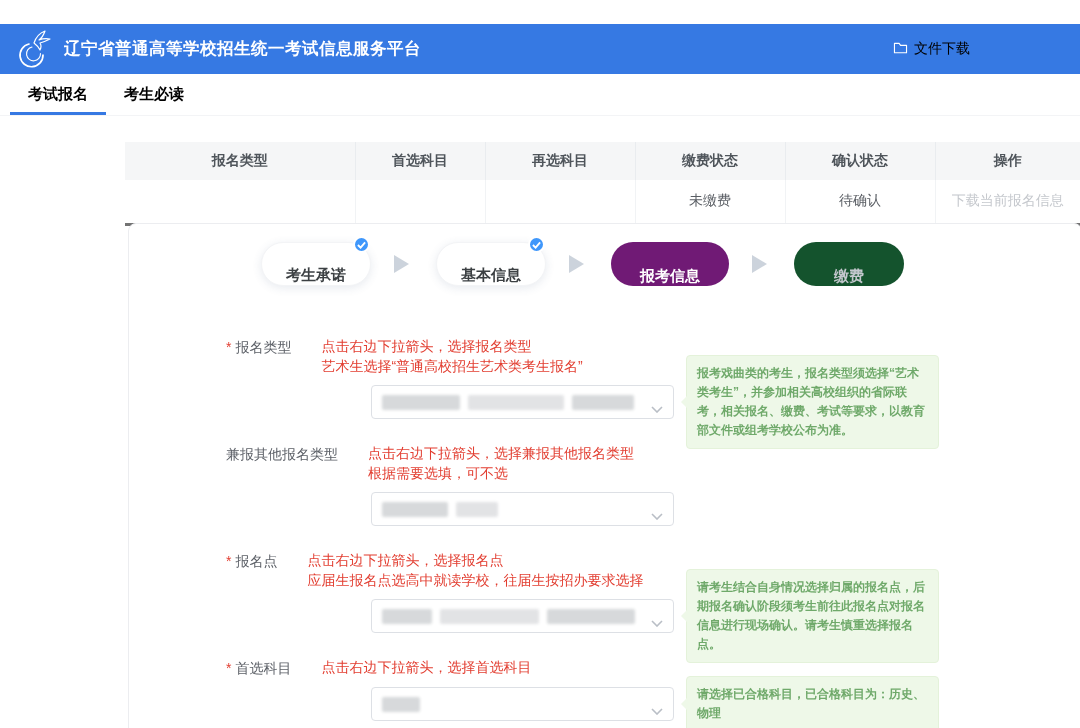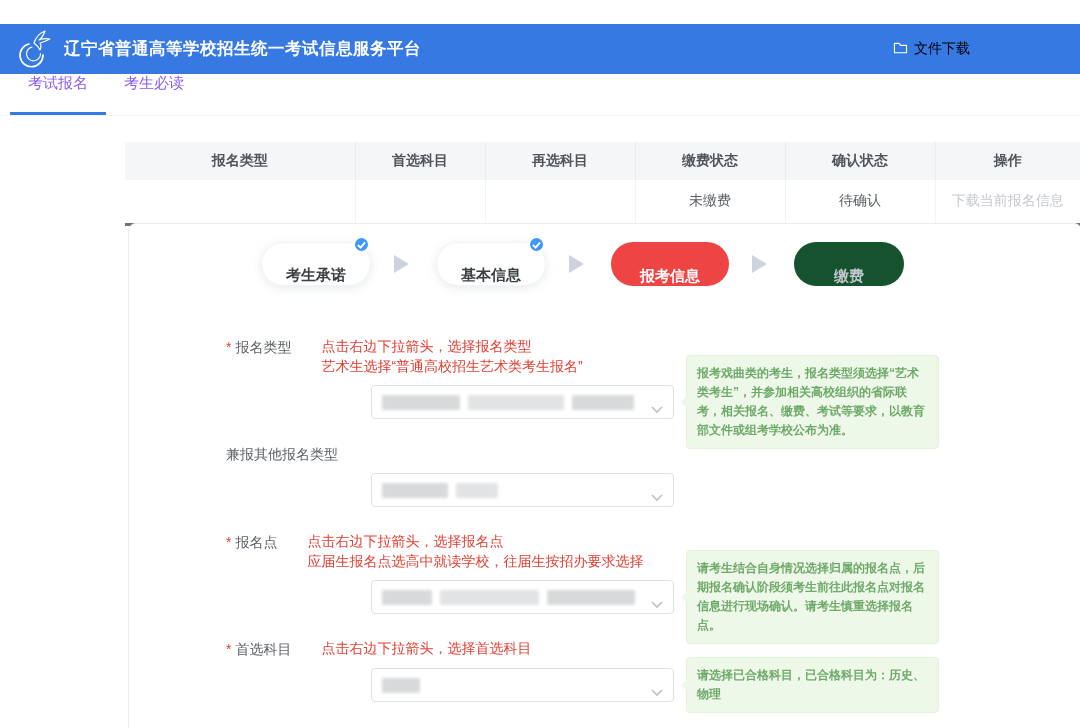--- a/index.html
+++ b/index.html
@@ -8,42 +8,42 @@
 
   
   .hdr { height:50px; background:#3679e3; display:flex; align-items:center; padding:0 14px;margin-top:24px; }
   .logo { width:38px; height:40px; margin-right:12px; display:flex; align-items:center; justify-content:center; }
   .hdr-title { color:#fff; font-size:16.5px; font-weight:bold; letter-spacing:.5px; }
   .hdr-spacer { flex:1; }
   .hdr-dl { display:flex; align-items:center; gap:6px; color:#000000; font-size:14px; margin-right:96px; cursor:pointer; }
 
   
   .tabbar { height:42px; display:flex; align-items:stretch; padding-left:10px; border-bottom:1px solid #f3f4f6; }
-  .tab { position:relative; display:flex; align-items:flex-start; padding:0 18px; font-size:15px; color:#8b5cf6; cursor:pointer; }
+  .tab { position:relative; display:flex; align-items:center; padding:0 18px; font-size:15px; color:#000000; cursor:pointer;font-weight:bold; }
   .tab.active::after { content:""; position:absolute; left:0; right:0; bottom:0; height:3px; background:#3679e3; }
 
   
   .tbl-wrap { margin:26px 0 0 125px; width:955px; }
   table { border-collapse:collapse; width:100%; table-layout:fixed; }
   th { height:38px; background:#f5f6f7; font-size:14px; font-weight:bold; color:#4f555b; text-align:center; border-right:1px solid #e9ecef; }
   th:last-child { border-right:none; }
   td { height:44px; background:#fff; font-size:14px; color:#5a5e64; text-align:center; border-right:1px solid #f1f3f5; border-bottom:3px solid #737373; }
   td:last-child { border-right:none; }
   .dl-link { color:#c5c8cd; }
 
   
   .card { position:absolute; left:128px; top:223px; right:-2px; bottom:-10px;
     background:#fff; border:1px solid #ecedf0; border-radius:8px; }
 
   
   .stepper { display:flex; align-items:center; margin:18px 0 0 132px; }
   .pill { width:110px; height:44px; border-radius:24px; display:flex; align-items:flex-end; justify-content:center;
     font-size:15px; font-weight:bold; position:relative; }
   .pill.done { background:#fff; color:#3c4043; border:1px solid #f3f4f6; box-shadow:0 2px 10px rgba(60,80,120,.12); }
-  .pill.active { background:#ef4444; color:#fff; width:118px; }
+  .pill.active { background:#701a75; color:#fff; width:118px; }
   .pill.disabled { background:#14532d; color:#c3c7cd; }
   .badge { position:absolute; top:-7px; right:0; width:17px; height:17px; border-radius:50%;
     background:#3f97fb; border:2px solid #fff; display:flex; align-items:center; justify-content:center; }
   .step-arrow { width:0; height:0; border-left:15px solid #ccd3dc; border-top:9px solid transparent;
     border-bottom:9px solid transparent; margin:0 27px 0 23px; }
 
   
   .form { margin-top:50px; padding-left:97px; }
   .frow { margin-bottom:24px; }
   .label-line { display:flex; align-items:flex-start; font-size:14px; }
@@ -182,20 +182,24 @@
         </div>
         <div class="note">报考戏曲类的考生，报名类型须选择“艺术类考生”，并参加相关高校组织的省际联考，相关报名、缴费、考试等要求，以教育部文件或组考学校公布为准。</div>
       </div>
     </div>
 
     <div class="frow">
       <div class="label-line">
         <div class="flabel">
           <span>兼报其他报名类型</span>
         </div>
+        <div class="hints">
+          <div>点击右边下拉箭头，选择兼报其他报名类型</div>
+          <div>根据需要选填，可不选</div>
+        </div>
       </div>
       <div class="control-line">
         <div class="select">
           <span class="blob b1" style="width:66px"></span>
           <span class="blob b2" style="width:42px"></span>
           <span class="chev">
             <svg width="12" height="7">
                 <polyline points="1,1 6,6 11,1" stroke="#b9bec6" stroke-width="1.6" fill="none"></polyline>
               </svg>
           </span>

